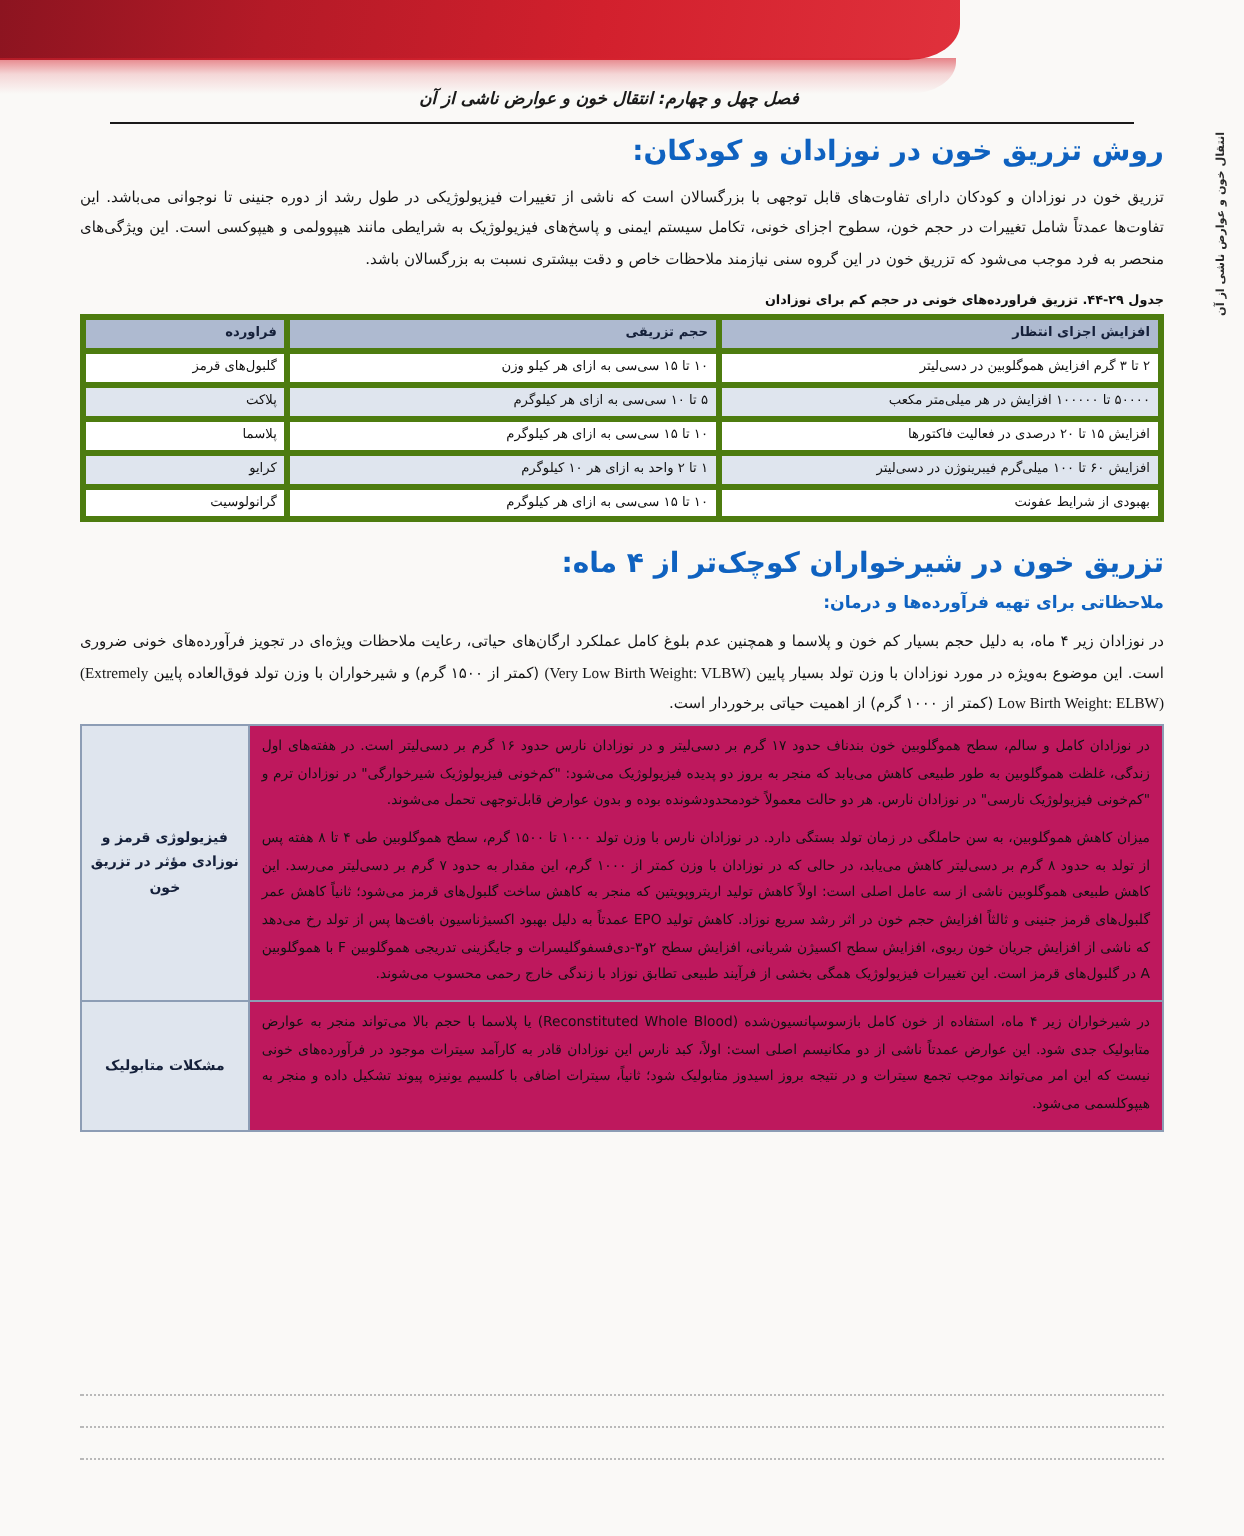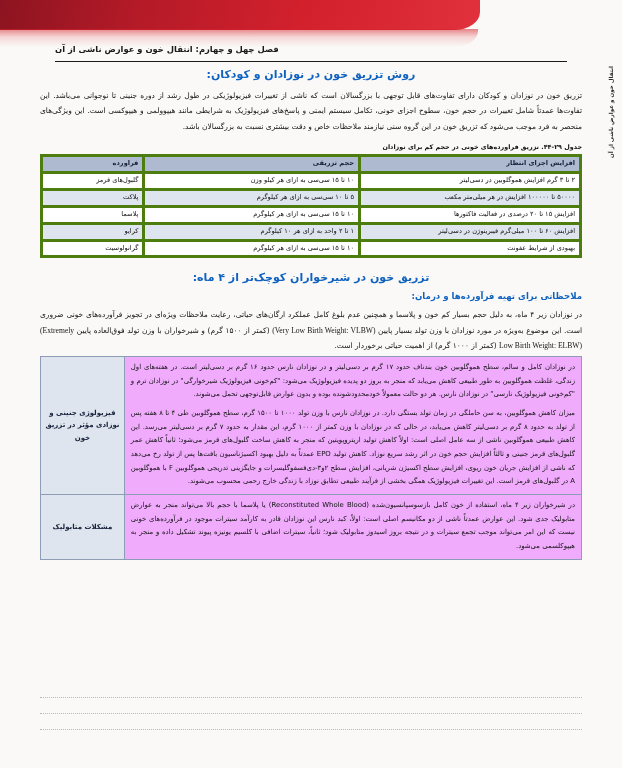--- a/index.html
+++ b/index.html
@@ -44,22 +44,23 @@
     background: linear-gradient(to bottom, rgba(214,34,45,0.55) 0%, rgba(224,90,98,0.22) 45%, rgba(250,249,247,0) 100%);
     border-bottom-right-radius: 24px 16px;
   }
 
   
   .page-header {
     position: absolute;
     top: 44px;
     left: 55px;
     right: 68px;
-    text-align: left;
+    text-align: center;
     padding-bottom: 4px;
+    font-style: italic;
   }
   .page-header .chapter-title {
     font-size: 8.4px;
     font-weight: 600;
     color: #1a1a1a;
     letter-spacing: 0.1px;
     line-height: 1.3;
   }
   .header-rule {
     position: absolute;
@@ -95,24 +96,24 @@
   
   .content {
     position: absolute;
     top: 68px;
     right: 40px;
     left: 40px;
     width: 542px;
   }
 
   h2.section-title {
-    font-size: 11px;
+    font-size: 14px;
     font-weight: 700;
     color: #0f62c0;
-    text-align: center;
+    text-align: right;
     margin-bottom: 7px;
     letter-spacing: 0.1px;
   }
   h3.sub-title {
     font-size: 8.6px;
     font-weight: 700;
     color: #0f62c0;
     text-align: right;
     margin-bottom: 6px;
     letter-spacing: 0.1px;
@@ -183,21 +184,21 @@
     width: 15.5%;
     background: #dfe5ee;
     text-align: center;
     font-size: 7px;
     font-weight: 700;
     color: #15203a;
     line-height: 1.75;
     padding: 4px 3px;
   }
   td.rowbody {
-    background: #f0abfc;
+    background: #be185d;
     padding: 4px 6px 5px 6px;
     text-align: justify;
     text-align-last: right;
     margin-left: 28px;
   }
   td.rowbody p {
     font-size: 6.9px;
     line-height: 1.98;
     color: #121212;
     text-align: justify;
@@ -291,21 +292,21 @@
 
   <p class="body-text"><span>در نوزادان زیر ۴ ماه، به دلیل حجم بسیار کم خون و پلاسما و همچنین عدم بلوغ کامل عملکرد ارگان‌های حیاتی، رعایت ملاحظات ویژه‌ای در تجویز فرآورده‌های خونی ضروری است. این موضوع به‌ویژه در مورد نوزادان با وزن تولد بسیار پایین </span><span class="lat">(Very Low Birth Weight: VLBW)</span><span> (کمتر از ۱۵۰۰ گرم) و شیرخواران با وزن تولد فوق‌العاده پایین </span><span class="lat">(Extremely Low Birth Weight: ELBW)</span><span> (کمتر از ۱۰۰۰ گرم) از اهمیت حیاتی برخوردار است.</span></p>
 
   <table class="tbl2">
     <tbody>
       <tr>
         <td class="rowbody">
           <p>در نوزادان کامل و سالم، سطح هموگلوبین خون بندناف حدود ۱۷ گرم بر دسی‌لیتر و در نوزادان نارس حدود ۱۶ گرم بر دسی‌لیتر است. در هفته‌های اول زندگی، غلظت هموگلوبین به طور طبیعی کاهش می‌یابد که منجر به بروز دو پدیده فیزیولوژیک می‌شود: "کم‌خونی فیزیولوژیک شیرخوارگی" در نوزادان ترم و "کم‌خونی فیزیولوژیک نارسی" در نوزادان نارس. هر دو حالت معمولاً خودمحدودشونده بوده و بدون عوارض قابل‌توجهی تحمل می‌شوند.</p>
           <p>میزان کاهش هموگلوبین، به سن حاملگی در زمان تولد بستگی دارد. در نوزادان نارس با وزن تولد ۱۰۰۰ تا ۱۵۰۰ گرم، سطح هموگلوبین طی ۴ تا ۸ هفته پس از تولد به حدود ۸ گرم بر دسی‌لیتر کاهش می‌یابد، در حالی که در نوزادان با وزن کمتر از ۱۰۰۰ گرم، این مقدار به حدود ۷ گرم بر دسی‌لیتر می‌رسد. این کاهش طبیعی هموگلوبین ناشی از سه عامل اصلی است: اولاً کاهش تولید اریتروپویتین که منجر به کاهش ساخت گلبول‌های قرمز می‌شود؛ ثانیاً کاهش عمر گلبول‌های قرمز جنینی و ثالثاً افزایش حجم خون در اثر رشد سریع نوزاد. کاهش تولید EPO عمدتاً به دلیل بهبود اکسیژناسیون بافت‌ها پس از تولد رخ می‌دهد که ناشی از افزایش جریان خون ریوی، افزایش سطح اکسیژن شریانی، افزایش سطح ۲و۳-دی‌فسفوگلیسرات و جایگزینی تدریجی هموگلوبین F با هموگلوبین A در گلبول‌های قرمز است. این تغییرات فیزیولوژیک همگی بخشی از فرآیند طبیعی تطابق نوزاد با زندگی خارج رحمی محسوب می‌شوند.</p>
         </td>
-        <td class="rowlabel">فیزیولوژی جنینی و نوزادی مؤثر در تزریق خون</td>
+        <td class="rowlabel">فیزیولوژی قرمز و نوزادی مؤثر در تزریق خون</td>
       </tr>
       <tr>
         <td class="rowbody">
           <p>در شیرخواران زیر ۴ ماه، استفاده از خون کامل بازسوسپانسیون‌شده (Reconstituted Whole Blood) یا پلاسما با حجم بالا می‌تواند منجر به عوارض متابولیک جدی شود. این عوارض عمدتاً ناشی از دو مکانیسم اصلی است: اولاً، کبد نارس این نوزادان قادر به کارآمد سیترات موجود در فرآورده‌های خونی نیست که این امر می‌تواند موجب تجمع سیترات و در نتیجه بروز اسیدوز متابولیک شود؛ ثانیاً، سیترات اضافی با کلسیم یونیزه پیوند تشکیل داده و منجر به هیپوکلسمی می‌شود.</p>
         </td>
         <td class="rowlabel">مشکلات متابولیک</td>
       </tr>
     </tbody>
   </table>
 

